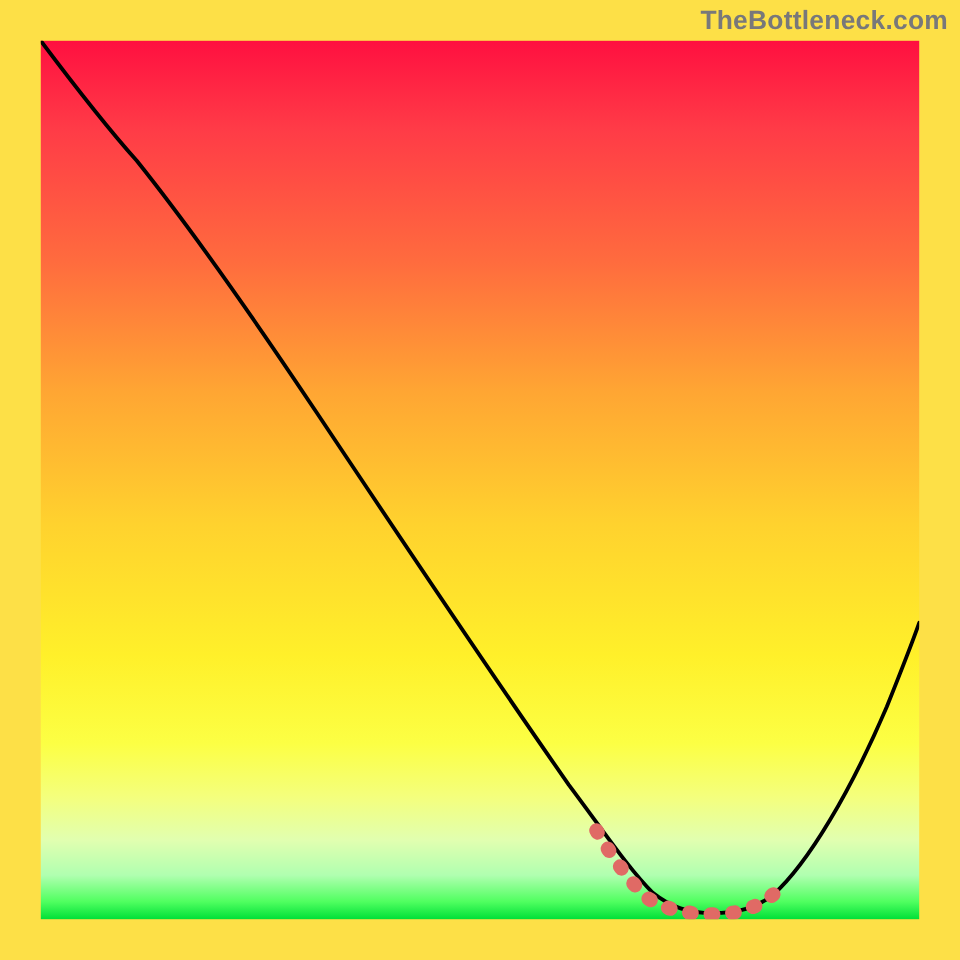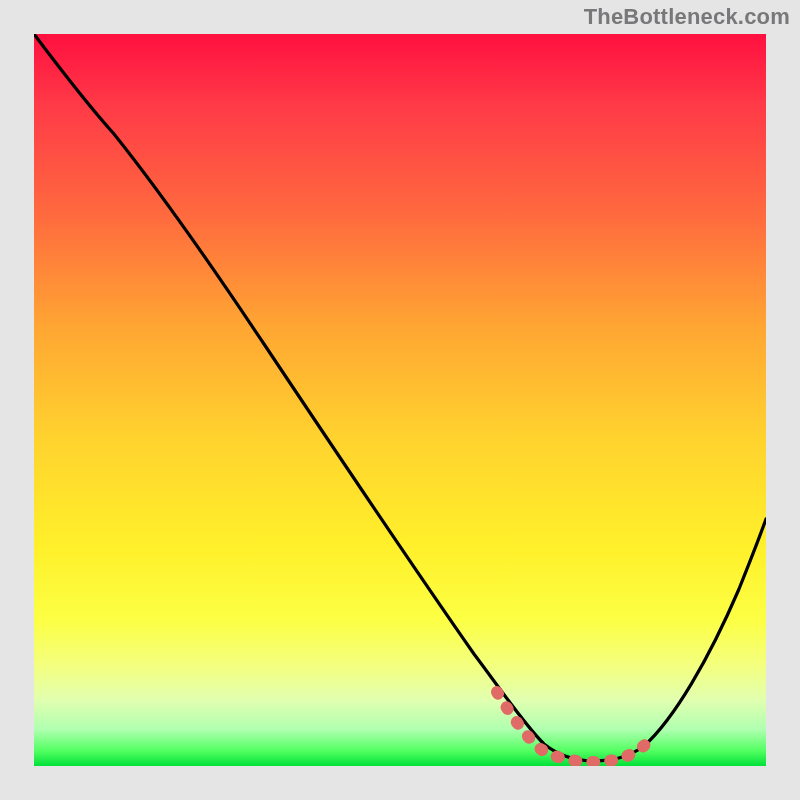--- a/index.html
+++ b/index.html
@@ -1,20 +1,20 @@
 <!DOCTYPE html>
 <html><head>
 <meta charset="utf-8">
 <style>
   * { margin: 0; padding: 0; box-sizing: border-box; }
   html, body { width: 800px; height: 800px; overflow: hidden; }
   .container {
     width: 800px;
     height: 800px;
-    background: #e5e5e5;
+    background: #fde047;
     position: relative;
   }
   .plot-area {
     position: absolute;
     left: 34px;
     top: 34px;
     width: 732px;
     height: 732px;
     background: linear-gradient(to bottom,
       #ff1040 0%,

